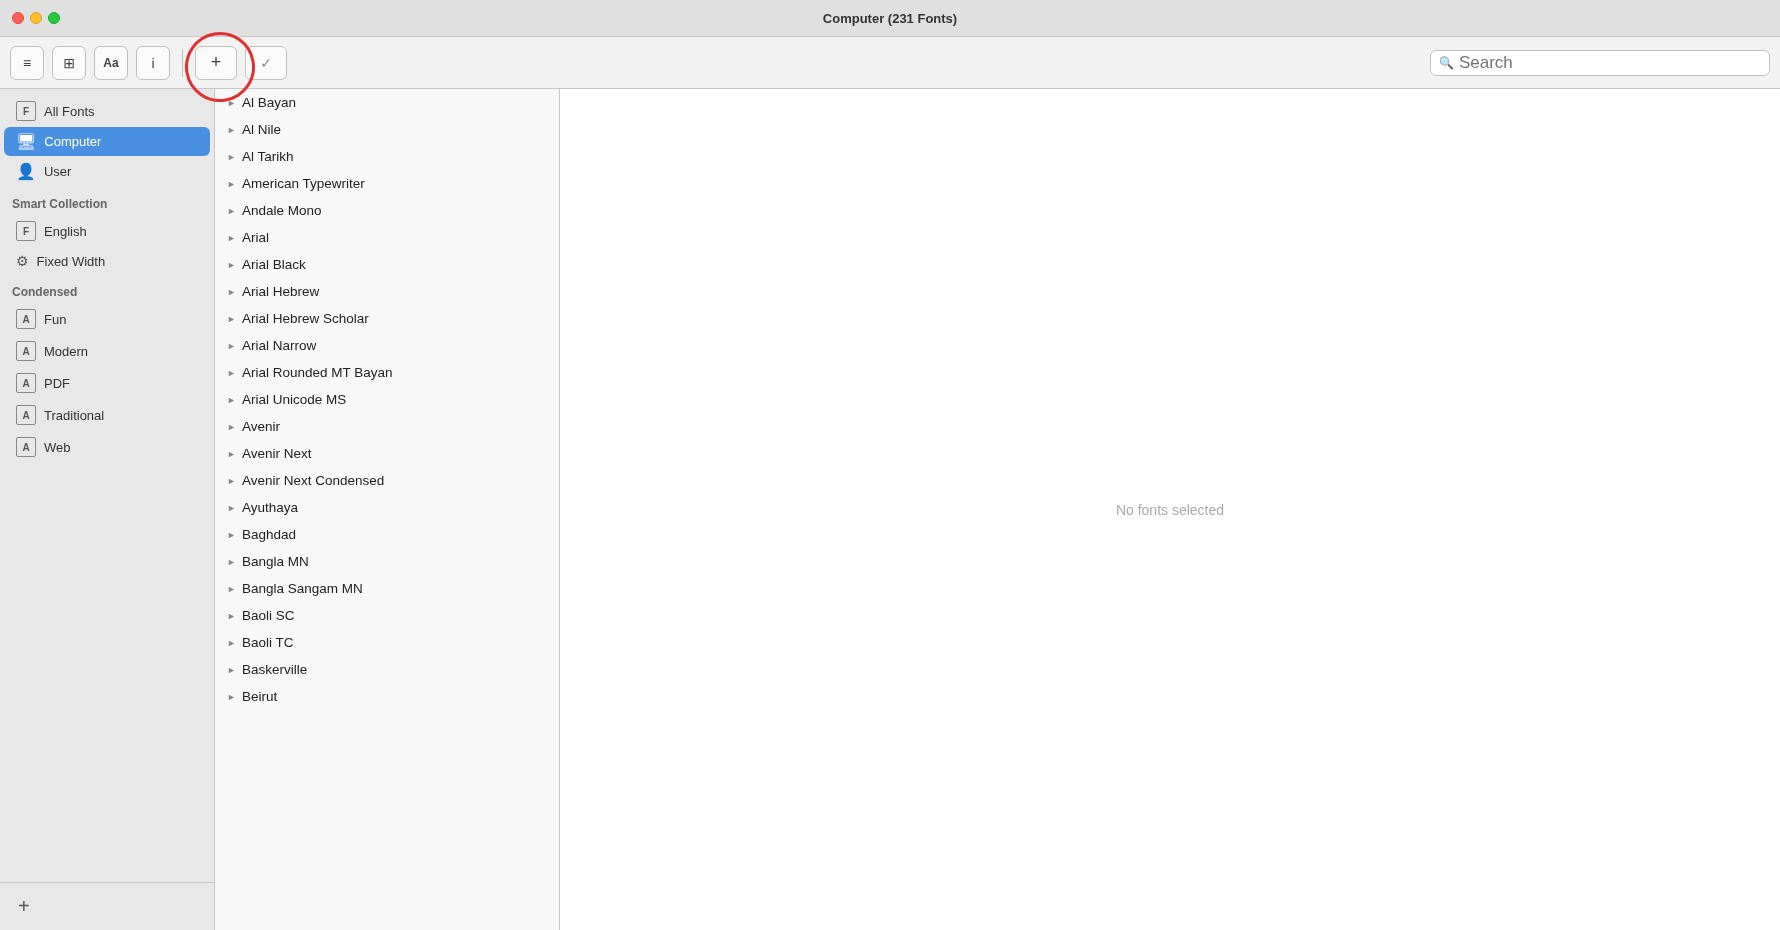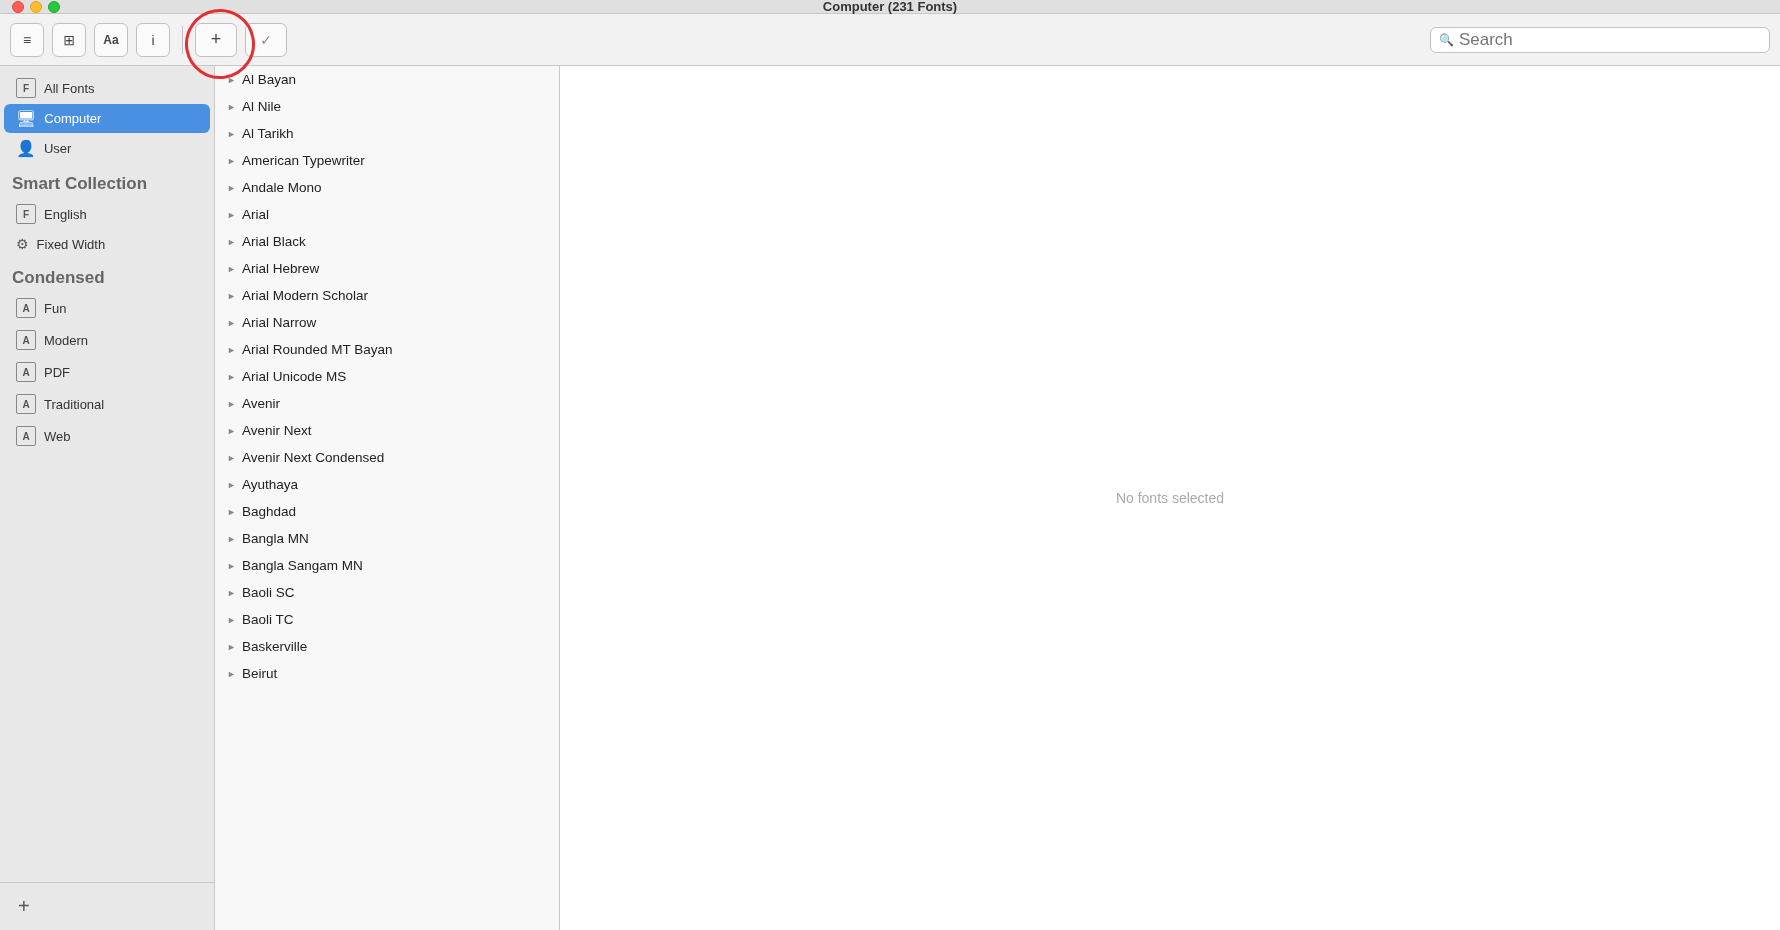--- a/index.html
+++ b/index.html
@@ -8,21 +8,21 @@
       height: 930px;
       background: #ececec;
       font-family: -apple-system, BlinkMacSystemFont, "Helvetica Neue", sans-serif;
       overflow: hidden;
       display: flex;
       flex-direction: column;
     }
 
     
     .title-bar {
-      height: 14px;
+      height: 37px;
       background: #e0e0e0;
       display: flex;
       align-items: center;
       justify-content: center;
       border-bottom: 1px solid #c8c8c8;
       position: relative;
     }
     .title-bar-title {
       font-size: 13px;
       font-weight: 600;
@@ -152,21 +152,21 @@
     .sidebar {
       width: 215px;
       background: #e8e8e8;
       border-right: 1px solid #c8c8c8;
       display: flex;
       flex-direction: column;
       overflow-y: auto;
       flex-shrink: 0;
     }
     .sidebar-section-label {
-      font-size: 17px;
+      font-size: 12px;
       font-weight: 600;
       color: #666;
       padding: 10px 12px 4px 12px;
       text-transform: none;
     }
     .sidebar-item {
       display: flex;
       align-items: center;
       gap: 8px;
       padding: 5px 12px;
@@ -387,21 +387,21 @@
       <div class="font-list-item">
         <span class="chevron">►</span>
         <span>Arial Black</span>
       </div>
       <div class="font-list-item">
         <span class="chevron">►</span>
         <span>Arial Hebrew</span>
       </div>
       <div class="font-list-item">
         <span class="chevron">►</span>
-        <span>Arial Modern Scholar</span>
+        <span>Arial Hebrew Scholar</span>
       </div>
       <div class="font-list-item">
         <span class="chevron">►</span>
         <span>Arial Narrow</span>
       </div>
       <div class="font-list-item">
         <span class="chevron">►</span>
         <span>Arial Rounded MT Bayan</span>
       </div>
       <div class="font-list-item">

